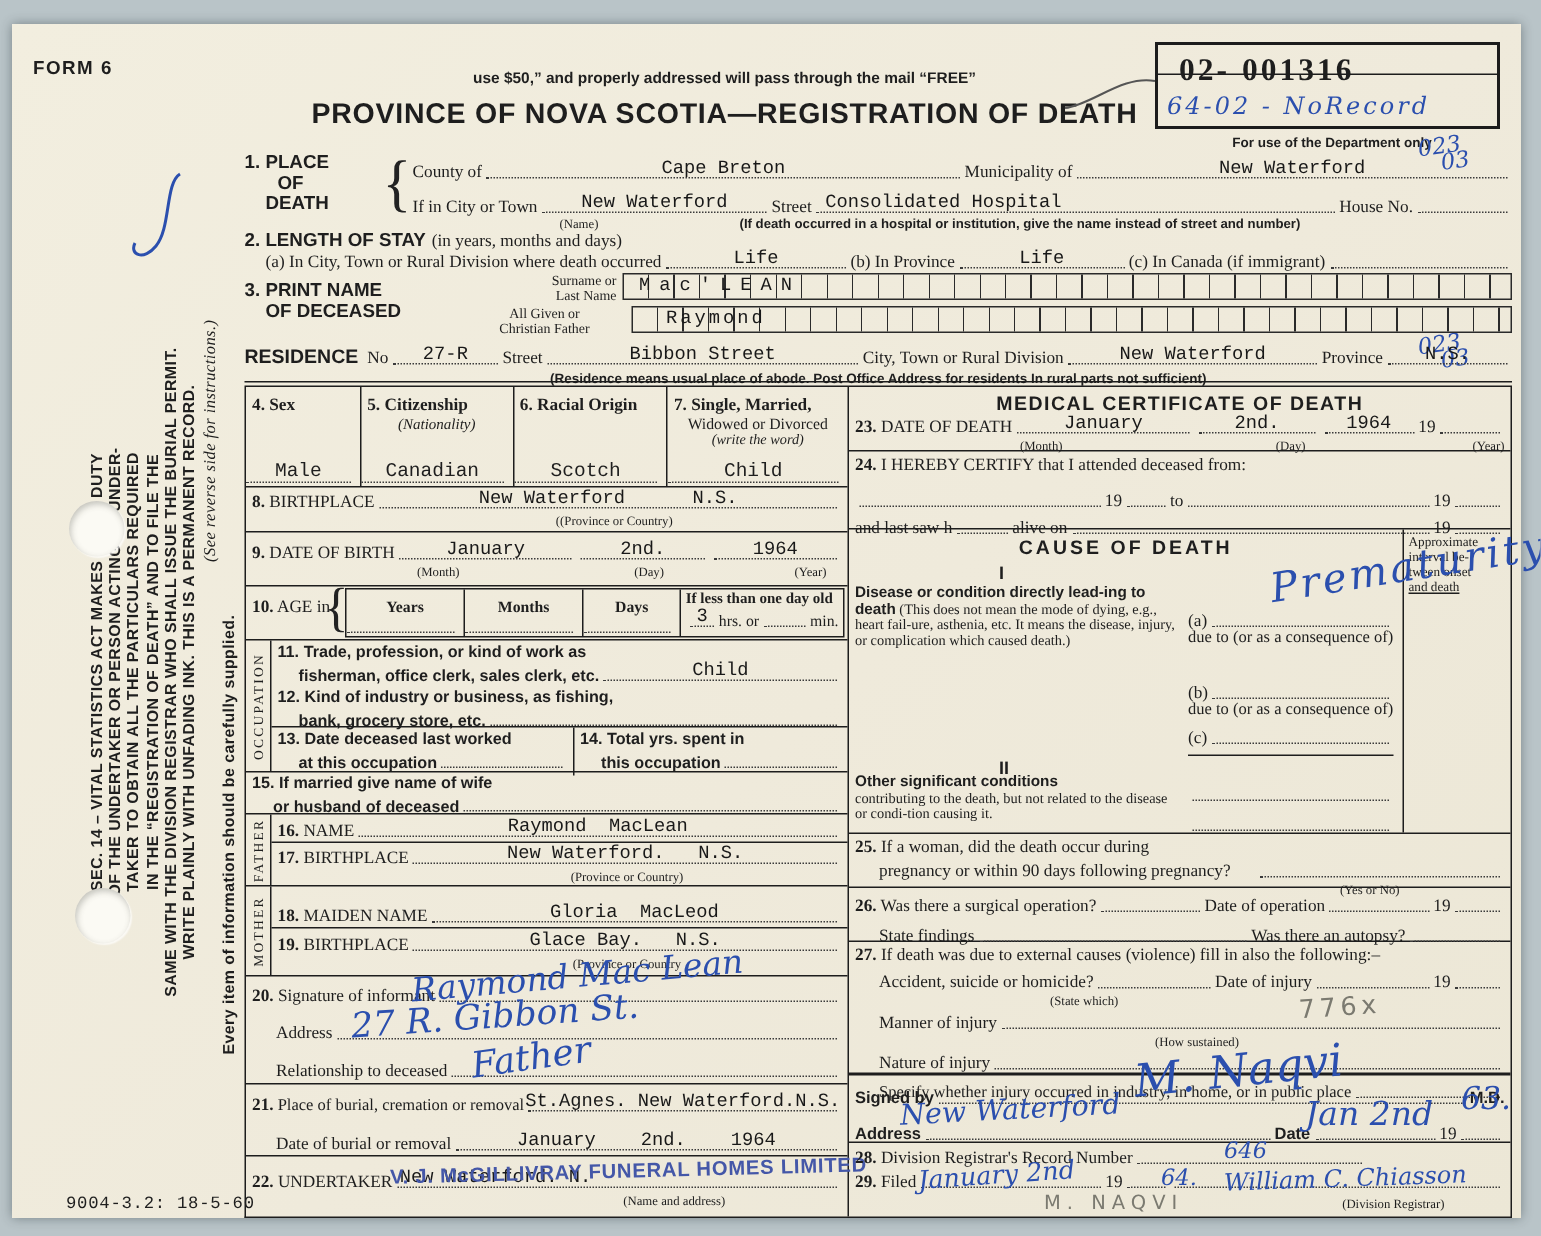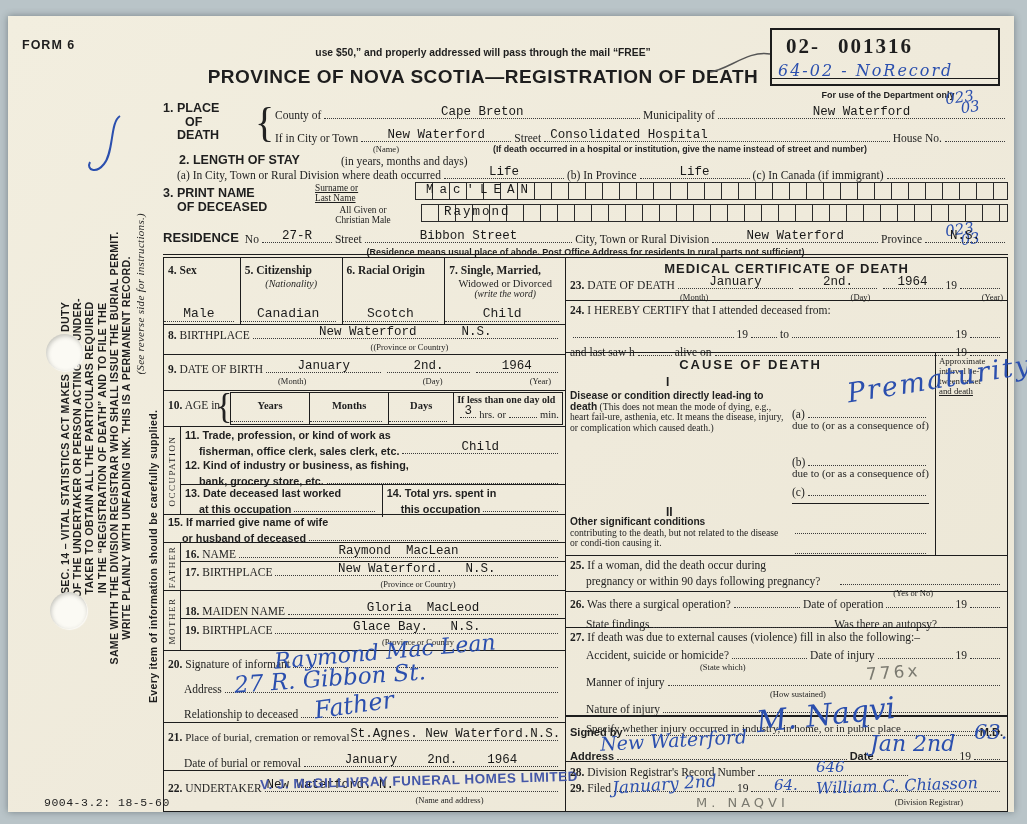--- a/index.html
+++ b/index.html
@@ -20,21 +20,21 @@
   .tv { position:absolute; left:50%; bottom:-1px; transform:translateX(-50%); font-size:12.5px; white-space:pre; color:#181818; }
   .tv.l { left:6px; transform:none; }
   .cap { font-size:8.5px; }
   .hw { font-family:"DejaVu Serif", serif; font-style:italic; color:#2b4fae; position:absolute; white-space:nowrap; }
   .pencil { font-family:"DejaVu Sans", sans-serif; color:#7b7a70; position:absolute; white-space:nowrap; }
 
   .w40{flex:0 0 40px}.w60{flex:0 0 60px}.w70{flex:0 0 70px}.w80{flex:0 0 80px}.w120{flex:0 0 120px}
 
   
   .dept { position:absolute; left:762px; top:12px; width:230px; height:58px; border:2.5px solid #1c1c1c; background:transparent; }
-  .dept .stamp { display:flex; gap:18px; padding:4px 0 0 14px; font-family:"Liberation Serif",serif; font-weight:700; font-size:21px; letter-spacing:2px; border-bottom:1.5px solid #1c1c1c; height:49px; }
+  .dept .stamp { display:flex; gap:8px; padding:4px 0 0 14px; font-family:"Liberation Serif",serif; font-weight:700; font-size:21px; letter-spacing:2px; border-bottom:1.5px solid #1c1c1c; height:20px; }
   .dept .hand { position:absolute; left:6px; top:31px; font-size:16px; letter-spacing:2px; }
   .deptcap { position:absolute; left:770px; top:74px; width:220px; text-align:center; font-size:9px; }
 
   .mcode { position:absolute; color:#2b4fae; font-family:"DejaVu Serif",serif; font-style:italic; font-size:15px; transform:rotate(-8deg); line-height:11px; }
   .mcode span { display:block; }
   .mcode span:last-child { margin-left:14px; }
 
   
   .vblock { position:absolute; left:-168px; top:386px; width:530px; height:92px; transform:rotate(-90deg); }
   .vblock .ln { font-family:"Liberation Sans",sans-serif; font-weight:700; font-size:10.6px; line-height:12.2px; text-align:center; letter-spacing:.3px; white-space:nowrap; }
@@ -175,46 +175,46 @@
       <span class="lb">Street</span>
       <span class="d">
           <span class="tv l">Consolidated Hospital</span>
         </span>
       <span class="lb">House No.</span>
       <span class="d w60"></span>
     </div>
     <div class="abs cap" style="left:210px; top:44px;">(Name)</div>
     <div class="abs cap bs" style="left:330px; top:44px; font-size:8.8px;">(If death occurred in a hospital or institution, give the name instead of street and number)</div>
 
-    <div class="fl abs" style="left:16px; top:53px; width:845px;gap:37px;">
+    <div class="fl abs" style="left:0; top:53px; width:845px;">
       <span class="lb bs" style="font-size:12.5px;"><span>2.</span> <span>LENGTH OF STAY</span></span>
       <span class="lb" style="margin-left:4px;">(in years, months and days)</span>
     </div>
     <div class="fl abs" style="left:14px; top:66px; width:831px;">
       <span class="lb">(a) In City, Town or Rural Division where death occurred</span>
       <span class="d" style="flex:0 0 120px">
           <span class="tv">Life</span>
         </span>
       <span class="lb">(b) In Province</span>
       <span class="d" style="flex:0 0 110px">
           <span class="tv">Life</span>
         </span>
       <span class="lb">(c) In Canada (if immigrant)</span>
       <span class="d"></span>
     </div>
 
     <div class="abs bs" style="left:0; top:86px; font-size:12.5px; line-height:14px;">
       <span>3.</span> <span>PRINT NAME</span><br>
       <span style="padding-left:14px;">OF DECEASED</span>
     </div>
-    <div class="abs" style="left:152px; top:84px; width:96px; font-size:9.3px; line-height:9.8px; text-align:left;text-decoration:underline;">
+    <div class="abs" style="left:152px; top:84px; width:96px; font-size:9.3px; line-height:9.8px; text-align:right;">
       <span>Surname or</span><br><span>Last Name</span>
     </div>
     <div class="abs" style="left:150px; top:106px; width:100px; font-size:9.3px; line-height:9.8px; text-align:center;">
-      <span>All Given or</span><br><span>Christian Male</span>
+      <span>All Given or</span><br><span>Christian Father</span>
     </div>
     <div class="boxrow" style="left:252px; top:82px; width:593px;">
       <span class="nm" style="left:10px; letter-spacing:6px;">Mac'LEAN</span>
     </div>
     <div class="boxrow" style="left:258px; top:104px; width:587px;">
       <span class="nm" style="left:22px; letter-spacing:2px;">Raymond</span>
     </div>
 
     <div class="fl abs" style="left:0; top:130px; width:845px;">
       <span class="lb bs" style="font-size:13px;">RESIDENCE</span>

